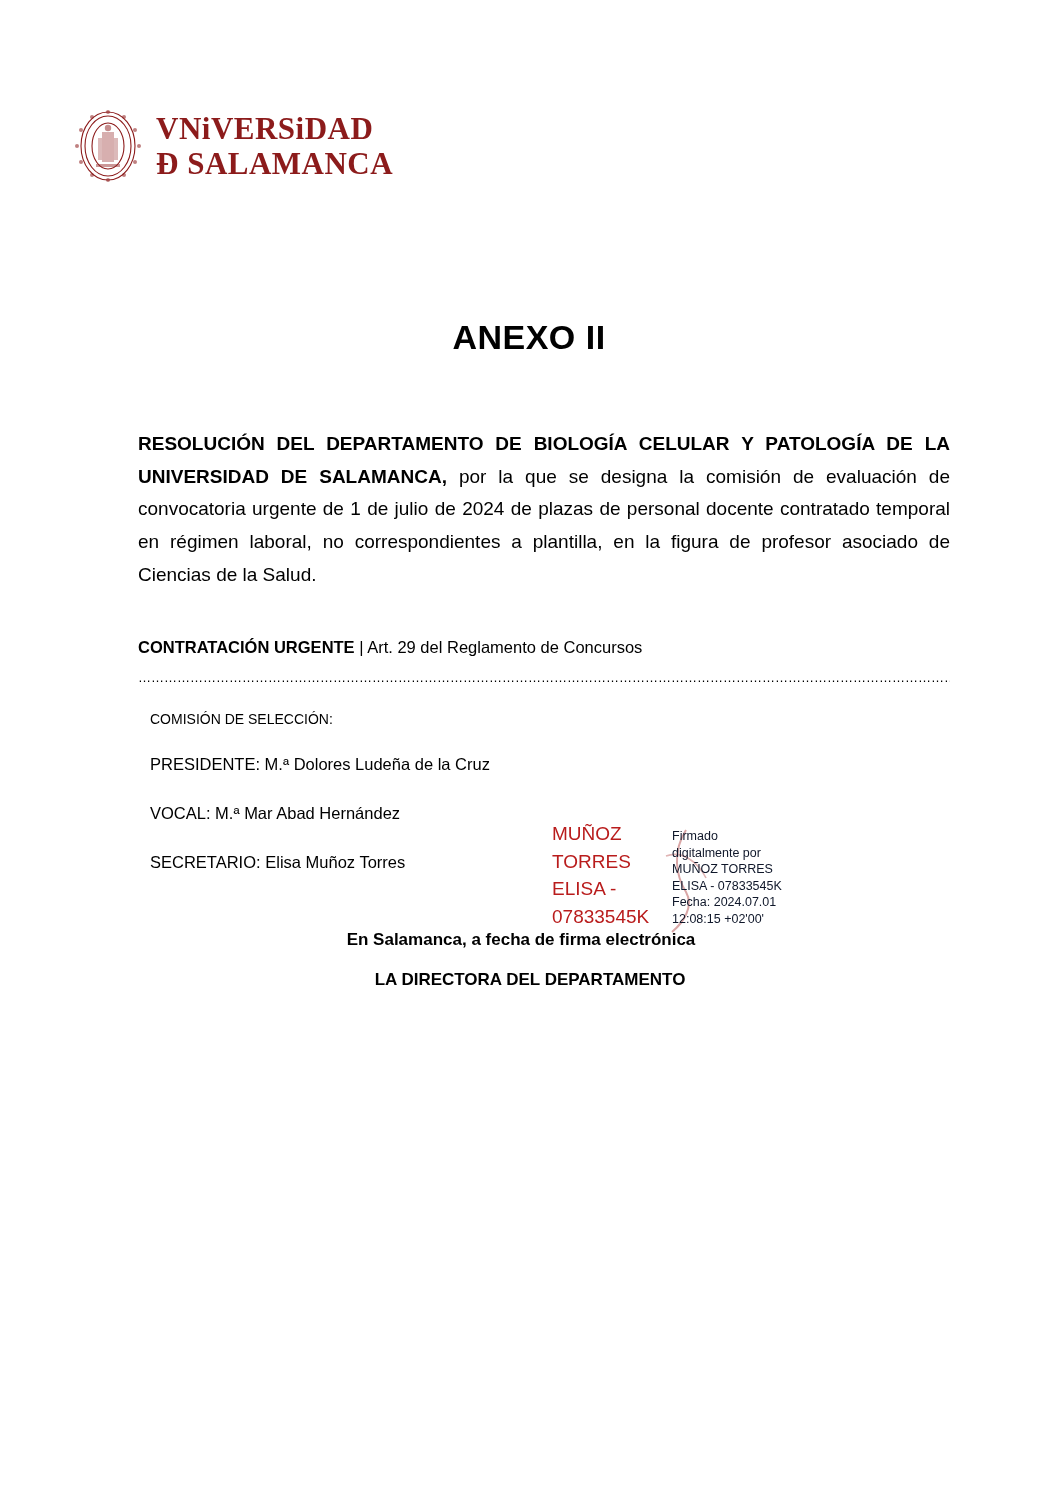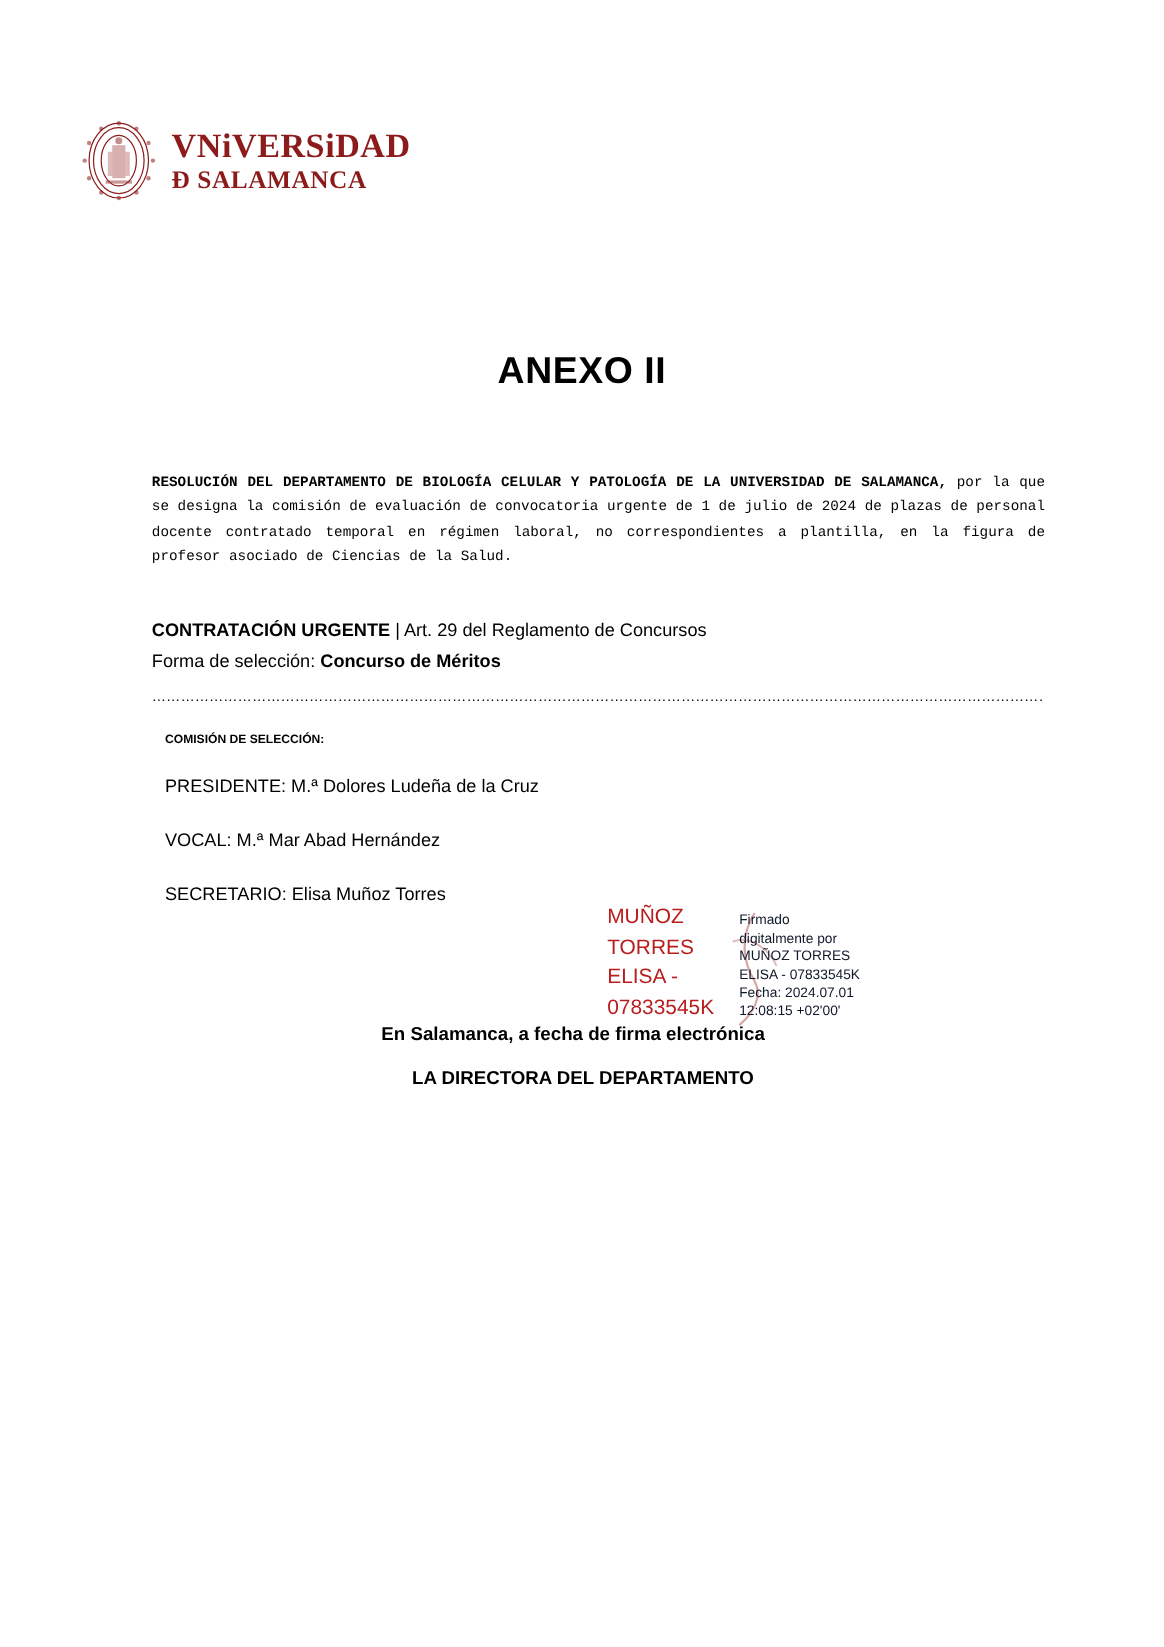--- a/index.html
+++ b/index.html
@@ -46,21 +46,21 @@
   }
   .logo-line1, .logo-line2 {
     font-family: "Liberation Serif", serif;
     font-weight: bold;
     letter-spacing: 0.5px;
     color: #8c1b1b;
     font-size: 31px;
   }
   .logo-line2 {
     margin-top: 4px;
-    font-size: 23px;
+    font-size: 31px;
   }
 
   
   .doc-title {
     position: absolute;
     left: 0;
     right: 0;
     top: 318px;
     text-align: center;
     font-size: 34px;
@@ -71,24 +71,23 @@
   
   .content {
     position: absolute;
     left: 138px;
     top: 428px;
     width: 812px;
   }
 
   .para-justify {
     text-align: justify;
-    font-size: 13px;
+    font-size: 19px;
     line-height: 1.72;
     margin: 0;
-    font-family: Liberation Mono, monospace;
   }
   .bold { font-weight: bold; }
 
   .spacer-lg { height: 42px; }
 
   .line-contratacion {
     font-size: 16.5px;
     line-height: 1.7;
     margin: 0;
   }
@@ -107,22 +106,22 @@
     white-space: nowrap;
     overflow: hidden;
     height: 14px;
   }
 
   .committee {
     margin-top: 26px;
     margin-left: 12px;
   }
   .committee-title {
-    font-size: 11px;
-    font-weight: bold;
+    font-size: 14px;
+    font-weight: normal;
     margin: 0 0 28px 0;
   }
   .committee-row {
     font-size: 16.5px;
     margin: 0 0 30px 0;
   }
 
   
   .signature-stamp {
     position: absolute;
@@ -219,21 +218,20 @@
   <div class="doc-title">ANEXO II</div>
 
   <div class="content">
 
     <p class="para-justify"><span class="bold">RESOLUCIÓN DEL DEPARTAMENTO DE BIOLOGÍA CELULAR Y PATOLOGÍA DE LA UNIVERSIDAD DE SALAMANCA,</span><span> por la que se designa la comisión de evaluación de convocatoria urgente de 1 de julio de 2024 de plazas de personal docente contratado temporal en régimen laboral, no correspondientes a plantilla, en la figura de profesor asociado de Ciencias de la Salud.</span></p>
 
     <div class="spacer-lg"></div>
 
     <p class="line-contratacion"><span class="bold">CONTRATACIÓN URGENTE</span><span> | Art. 29 del Reglamento de Concursos</span></p>
 
-    <p class="line-forma"><span>Forma de selección: </span><span class="bold">Concurso de Méritos</span></p>
 
     <div class="dotted-rule">…………………………………………………………………………………………………………………………………………………………………………………………………….</div>
 
     <div class="committee">
       <p class="committee-title">COMISIÓN DE SELECCIÓN:</p>
 
       <p class="committee-row"><span>PRESIDENTE: </span><span>M.ª Dolores Ludeña de la Cruz</span></p>
 
       <p class="committee-row"><span>VOCAL: </span><span>M.ª Mar Abad Hernández</span></p>
 

